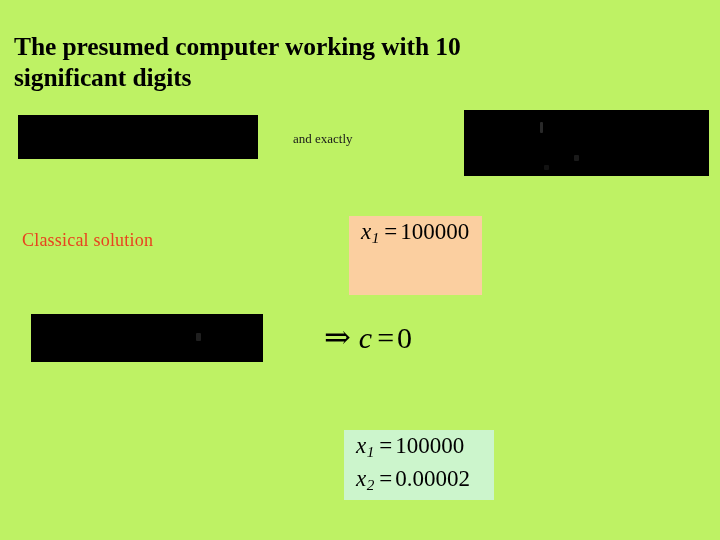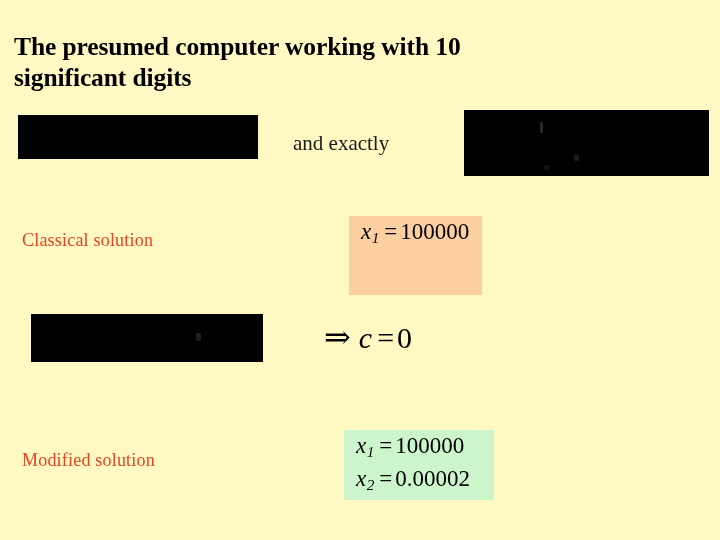--- a/index.html
+++ b/index.html
@@ -15,21 +15,21 @@
     overflow: hidden;
     font-family: "Liberation Serif", "DejaVu Serif", serif;
     color: #000000;
   }
 
   .slide {
     position: absolute;
     left: 0; top: 0;
     width: 720px;
     height: 540px;
-    background: #fef9c3;
+    background: #bef264;
   }
 
   
   .title {
     position: absolute;
     left: 14px;
     top: 32px;
     width: 560px;
     font-family: "Liberation Serif", "DejaVu Serif", serif;
     font-weight: bold;
@@ -67,21 +67,21 @@
     position: absolute;
     background: rgba(255,255,255,0.16);
     border-radius: 1px;
   }
 
   
   .plain-text {
     position: absolute;
     font-family: "Liberation Serif", "DejaVu Serif", serif;
     font-weight: normal;
-    font-size: 21px;
+    font-size: 13px;
     color: #1a1a1a;
     white-space: nowrap;
   }
   #label-and-exactly {
     left: 293px;
     top: 131px;
   }
 
   
   .red-label {
@@ -190,21 +190,20 @@
   </div>
 
   <div class="redaction" id="redaction-mid-left">
     <span class="artifact" style="left:165px; top:19px; width:5px; height:8px; background:rgba(255,255,255,0.12);"></span>
   </div>
 
   <div id="implication-line">
     <span class="arrow">⇒</span><span class="cvar">c</span><span class="meq">=</span><span>0</span>
   </div>
 
-  <div class="red-label" id="label-modified-solution">Modified solution</div>
 
   <div class="math-box" id="math-box-modified">
     <div class="math-line">
       <span class="mvar">x</span><span class="msub">1</span><span class="meq">=</span><span>100000</span>
     </div>
     <div class="math-line">
       <span class="mvar">x</span><span class="msub">2</span><span class="meq">=</span><span>0.00002</span>
     </div>
   </div>
 

